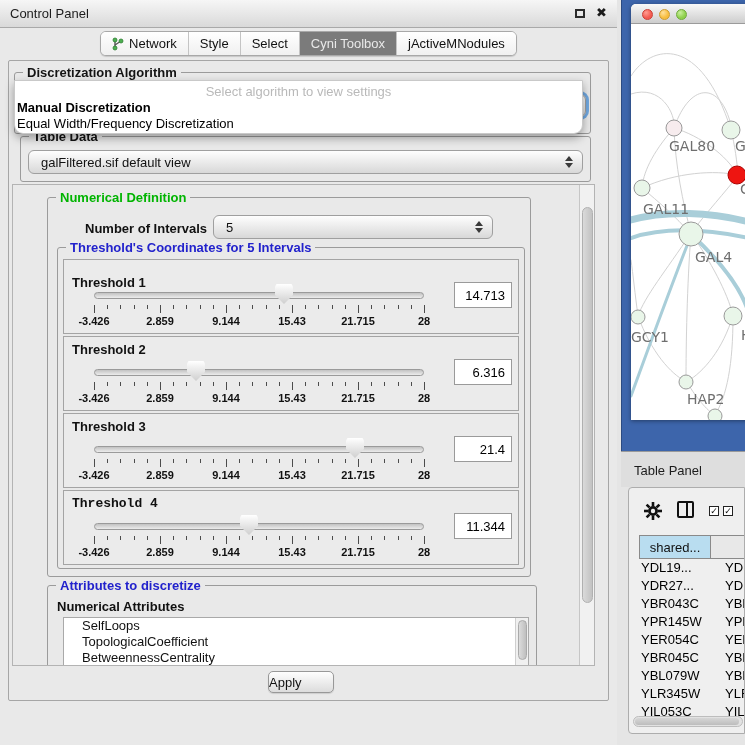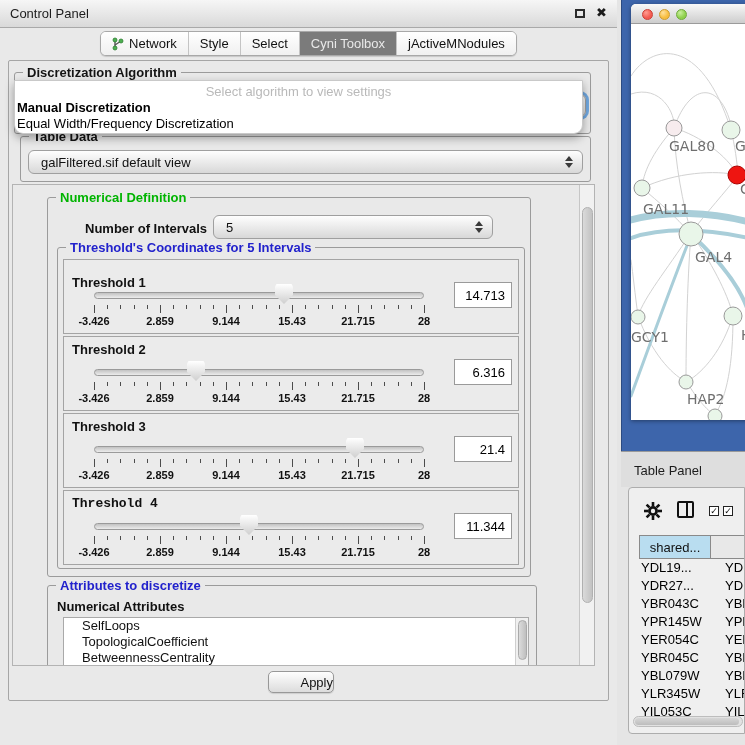--- a/index.html
+++ b/index.html
@@ -67,21 +67,21 @@
   .vbox { position:absolute; width:58px; height:26px; background:#fff; border:1px solid #9a9a9a;
     font-size:13px; color:#000; text-align:right; padding:5px 6px 0 0; }
 
   .listbox { position:absolute; background:#fff; border:1px solid #a9a9a9; overflow:hidden; }
   .listbox .li { font-size:13px; color:#111; padding-left:18px; height:16px; line-height:16px; white-space:nowrap; }
   .listbox .lsb { position:absolute; right:0; top:0; width:13px; height:100%; background:#f0f0f0; border-left:1px solid #cfcfcf; }
   .listbox .lsb .thumb { position:absolute; left:2px; top:2px; width:9px; height:40px; border-radius:5px;
     background:linear-gradient(90deg,#dcdcdc,#bfbfbf); border:1px solid #aaa; }
 
   .btn { position:absolute; border:1px solid #989898; border-radius:5px;
-    background:linear-gradient(#fefefe,#dcdcdc); font-size:13px; color:#111; text-align:right;
+    background:linear-gradient(#fefefe,#dcdcdc); font-size:13px; color:#111; text-align:left;
     padding-top:3px; box-shadow:0 1px 1px rgba(0,0,0,.12); }
 
   
   .netframe { position:absolute; left:621px; top:0; width:124px; height:451px; background:#3d65ab; border-left:1px solid #2c4b82; }
   .macwin { position:absolute; left:9px; top:4px; width:118px; height:416px; background:#fff;
     border-radius:5px 0 0 0; overflow:hidden; box-shadow:0 1px 4px rgba(0,0,0,.4); }
   .mactb { position:absolute; left:0; top:0; width:100%; height:20px;
     background:linear-gradient(#f8f8f8,#cdcdcd); border-bottom:1px solid #9b9b9b; }
   .light { position:absolute; top:5px; width:11px; height:11px; border-radius:50%; }
   .netcanvas { position:absolute; left:0; top:20px; width:118px; height:396px; background:#fff; }

